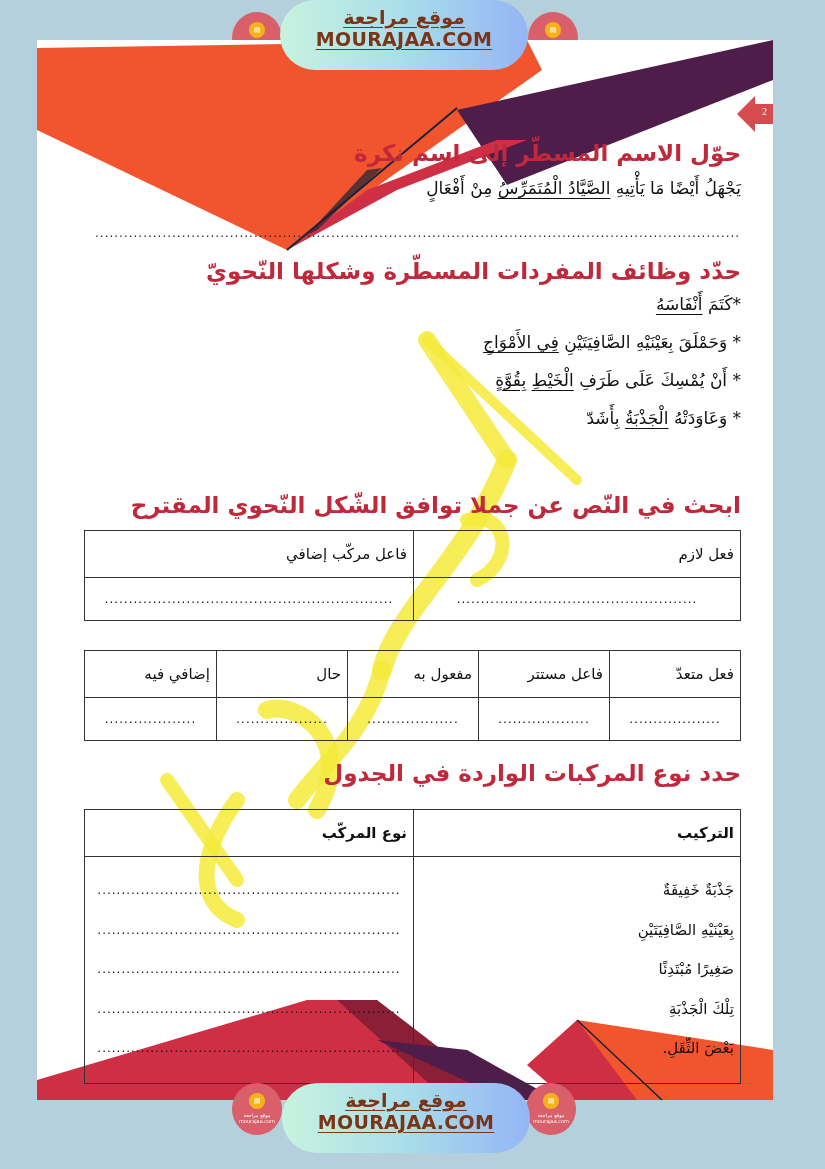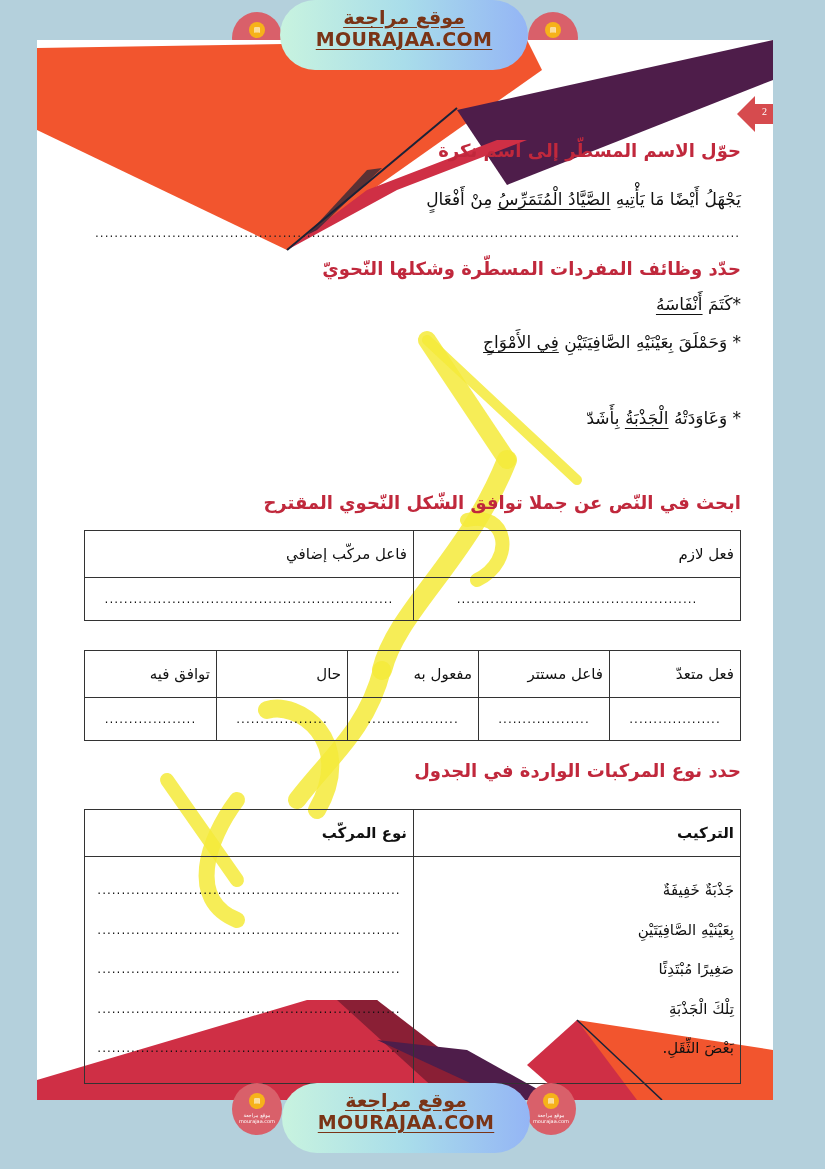--- a/index.html
+++ b/index.html
@@ -27,21 +27,21 @@
     font-family: "Liberation Serif", serif;
   }
   .watermark { position: absolute; left: 0; top: 0; pointer-events: none; }
 
   .content {
     position: absolute; left: 0; top: 0; width: 736px; height: 1060px;
     direction: rtl;
   }
   .heading {
     position: absolute; right: 32px;
-    color: #c0283c; font-weight: bold; font-size: 18px;
+    color: #c0283c; font-weight: bold; font-size: 23px;
     font-family: "DejaVu Sans", sans-serif;
   }
   .line {
     position: absolute; right: 32px;
     color: #111; font-size: 17px;
     font-family: "DejaVu Sans", sans-serif;
   }
   .u { text-decoration: underline; text-underline-offset: 4px; }
   .dots {
     position: absolute; left: 58px; right: 32px;
@@ -137,31 +137,34 @@
       <path d="M230 670 C260 660 320 700 280 770" stroke-width="18"></path>
       <path d="M200 760 C170 800 150 860 200 880" stroke-width="16"></path>
       <path d="M130 740 L200 840" stroke-width="14"></path>
       <path d="M390 300 L540 440" stroke-width="10"></path>
     </g>
   </svg>
 
   <div class="content">
 
     <div class="heading" style="top:100px;">حوّل الاسم المسطّر إلى اسم نكرة</div>
-    <div class="line" style="top:149px;text-align:right;">
+    <div class="line" style="top:138px;text-align:right;">
       <span>يَجْهَلُ أَيْضًا مَا يَأْتِيهِ </span><span class="u">الصَّيَّادُ الْمُتَمَرِّسُ</span><span> مِنْ أَفْعَالٍ</span>
     </div>
     <div class="dots" style="top:186px;">.............................................................................................................................................................</div>
 
     <div class="heading" style="top:218px;margin-left:46px;">حدّد وظائف المفردات المسطّرة وشكلها النّحويّ</div>
     <div class="line" style="top:254px;">
       <span>*كَتَمَ </span><span class="u">أَنْفَاسَهُ</span>
     </div>
     <div class="line" style="top:292px;">
       <span>* وَحَمْلَقَ بِعَيْنَيْهِ الصَّافِيَتَيْنِ </span><span class="u">فِي الأَمْوَاجِ</span>
+    </div>
+    <div class="line" style="top:330px;">
+      <span>* أَنْ يُمْسِكَ عَلَى طَرَفِ </span><span class="u">الْخَيْطِ</span><span> </span><span class="u">بِقُوَّةٍ</span>
     </div>
     <div class="line" style="top:368px;">
       <span>* وَعَاوَدَتْهُ </span><span class="u">الْجَذْبَةُ</span><span> بِأَشَدّ</span>
     </div>
 
     <div class="heading" style="top:452px;">ابحث في النّص عن جملا توافق الشّكل النّحوي المقترح</div>
     <table class="grid" style="right:32px; top:490px; width:656px;">
       <colgroup>
           <col style="width:327px">
           <col style="width:329px">
@@ -189,21 +192,21 @@
           <col style="width:131px">
           <col style="width:131px">
           <col style="width:132px">
         </colgroup>
       <tbody>
           <tr style="height:38px;">
         <td>فعل متعدّ</td>
         <td>فاعل مستتر</td>
         <td>مفعول به</td>
         <td>حال</td>
-        <td>توافق فيه</td>
+        <td>إضافي فيه</td>
       </tr>
       <tr style="height:40px;">
         <td>
               <span class="cell-dots">...................</span>
             </td>
         <td>
               <span class="cell-dots">...................</span>
             </td>
         <td>
               <span class="cell-dots">...................</span>

